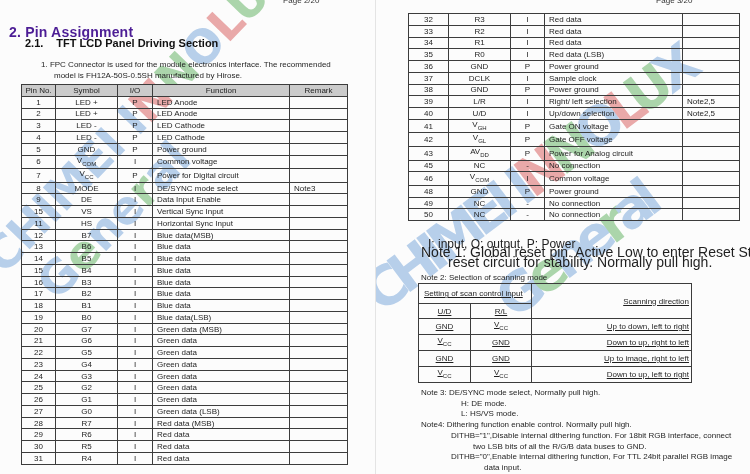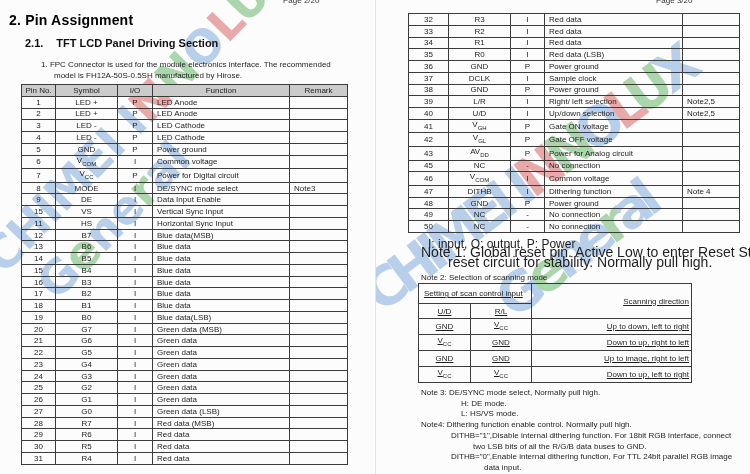--- a/index.html
+++ b/index.html
@@ -16,21 +16,21 @@
   .page-left  .wm-l2{left:26px;top:272px;font-size:46px;letter-spacing:-1px;transform:rotate(-46deg);}
   .page-right .wm-l1{left:-25px;top:274px;font-size:54px;letter-spacing:-8px;transform:rotate(-37deg);}
   .page-right .wm-l2{left:108px;top:280px;font-size:54px;letter-spacing:-8px;transform:rotate(-37deg);}
 
   .content{position:absolute;left:0;top:0;width:100%;height:100%;z-index:1;}
 
   .page-label{position:absolute;top:-4px;font-size:8px;color:#333;}
   .page-left  .page-label{left:283px;}
   .page-right .page-label{left:280px;}
 
-  .h1{position:absolute;left:9px;top:12px;font-size:14px;font-weight:bold;letter-spacing:.2px;color:#000000;}
+  .h1{position:absolute;left:9px;top:24px;font-size:14px;font-weight:bold;letter-spacing:.2px;color:#4c1d95;}
   .h2{position:absolute;left:25px;top:37px;font-size:11px;font-weight:bold;color:#111;}
   .h2 .t{margin-left:13px;}
   .intro{position:absolute;left:41px;top:60px;font-size:8px;line-height:10.5px;white-space:nowrap;}
   .intro .l2{margin-left:13px;}
 
   
   table{border-collapse:collapse;table-layout:fixed;font-size:8px;background:transparent;}
   .pin{position:absolute;}
   .pin th,.pin td{border:1px solid #3c3c3c;height:10.75px;padding:0 2px;line-height:9px;
                   overflow:hidden;white-space:nowrap;font-weight:normal;}
@@ -432,27 +432,20 @@
               <td class="c4"></td>
             </tr>
             <tr>
               <td class="c0">46</td>
               <td class="c1">V<sub>COM</sub></td>
               <td class="c2">I</td>
               <td class="c3">Common voltage</td>
               <td class="c4"></td>
             </tr>
             <tr>
-              <td class="c0">47</td>
-              <td class="c1">DITHB</td>
-              <td class="c2">I</td>
-              <td class="c3">Dithering function</td>
-              <td class="c4">Note 4</td>
-            </tr>
-            <tr>
               <td class="c0">48</td>
               <td class="c1">GND</td>
               <td class="c2">P</td>
               <td class="c3">Power ground</td>
               <td class="c4"></td>
             </tr>
             <tr>
               <td class="c0">49</td>
               <td class="c1">NC</td>
               <td class="c2">-</td>

